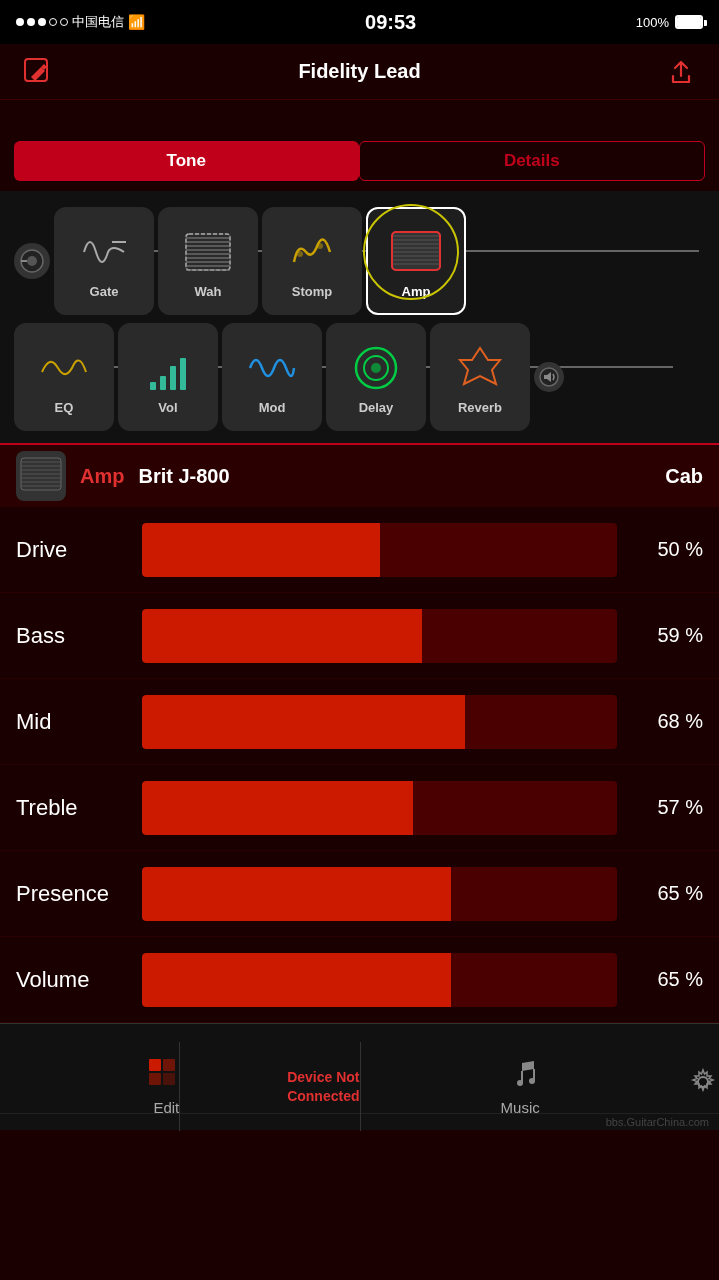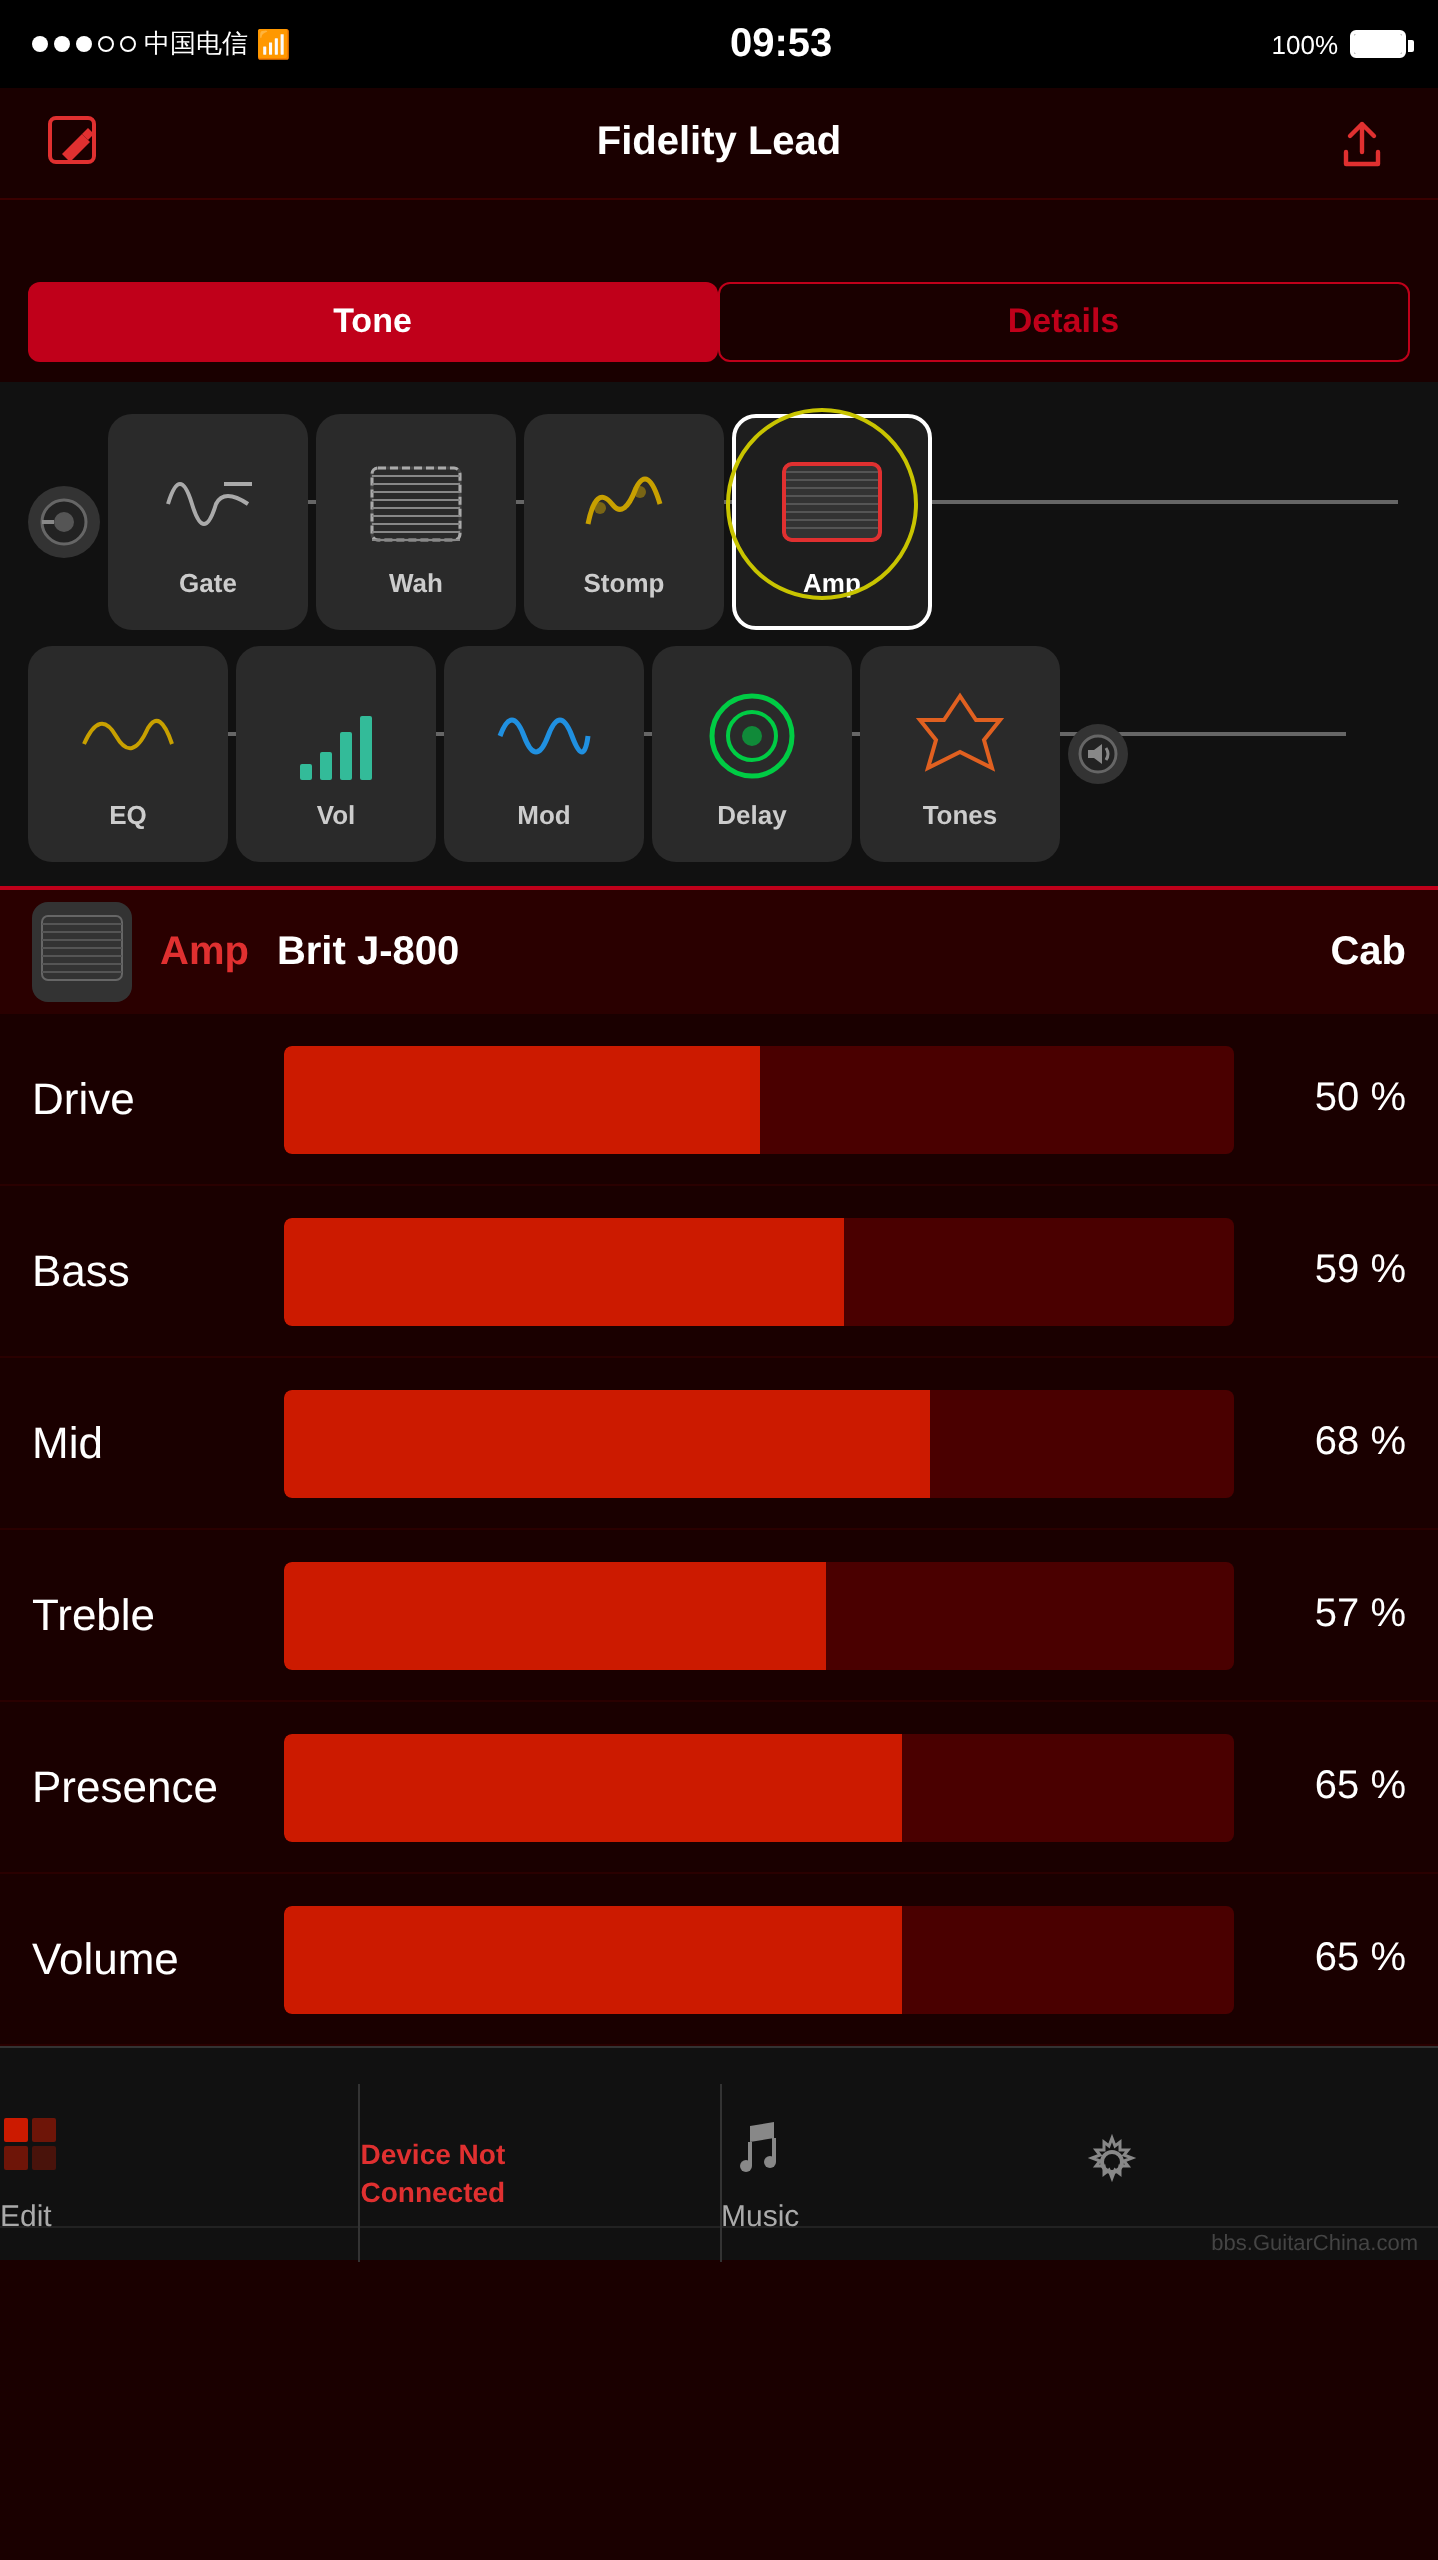--- a/index.html
+++ b/index.html
@@ -239,21 +239,21 @@
       background: #111;
       height: 90px;
       display: flex;
       align-items: center;
       border-top: 1px solid #333;
     }
     .nav-item {
       flex: 1;
       display: flex;
       flex-direction: column;
-      align-items: flex-start;
+      align-items: flex-end;
       justify-content: center;
       gap: 4px;
       height: 100%;
       cursor: pointer;
       margin-top: 36px;
     }
     .nav-icon {
       font-size: 24px;
       color: #aaa;
     }
@@ -454,21 +454,21 @@
         </div>
         <span class="effect-label">Delay</span>
       </div>
 
       <div class="effect-btn">
         <div class="effect-icon">
           <svg width="56" height="56" viewBox="0 0 56 56">
             <path d="M28 8 L20 20 L8 20 L16 30 L12 44 L28 36 L44 44 L40 30 L48 20 L36 20 Z" fill="none" stroke="#e06020" stroke-width="2"></path>
           </svg>
         </div>
-        <span class="effect-label">Tones</span>
+        <span class="effect-label">Reverb</span>
       </div>
 
       <div class="output-jack">
         <svg width="22" height="22" viewBox="0 0 22 22">
           <circle cx="11" cy="11" r="9" fill="#222" stroke="#666" stroke-width="1.5"></circle>
           <path d="M6 9 L6 13 L9 13 L13 16 L13 6 L9 9 Z" fill="#888"></path>
           <path d="M15 8 Q17 11 15 14" fill="none" stroke="#888" stroke-width="1.5"></path>
         </svg>
       </div>
     </div>

